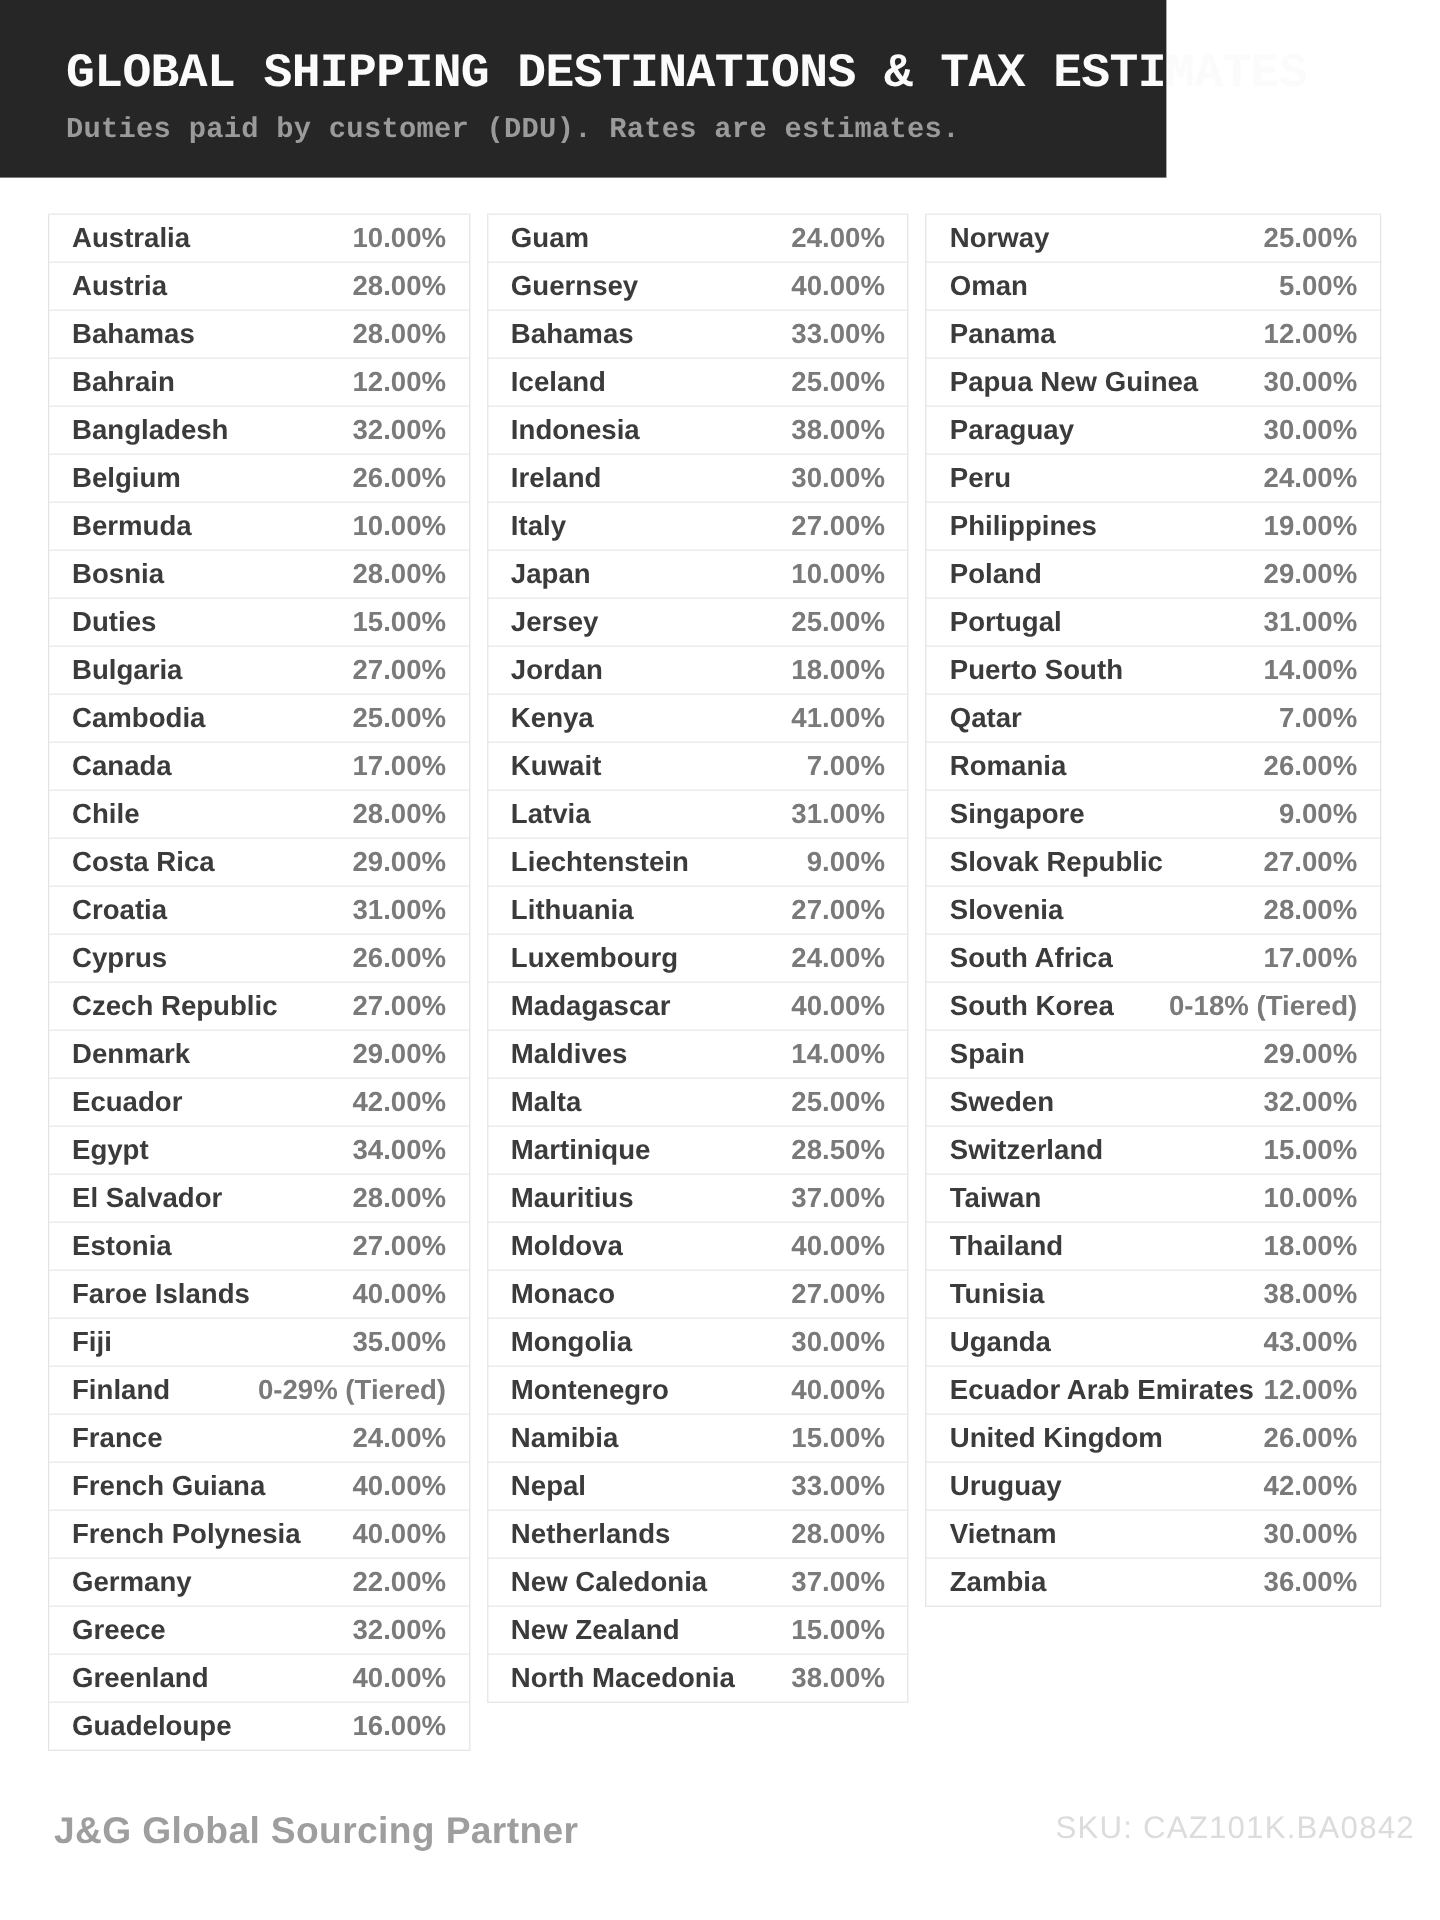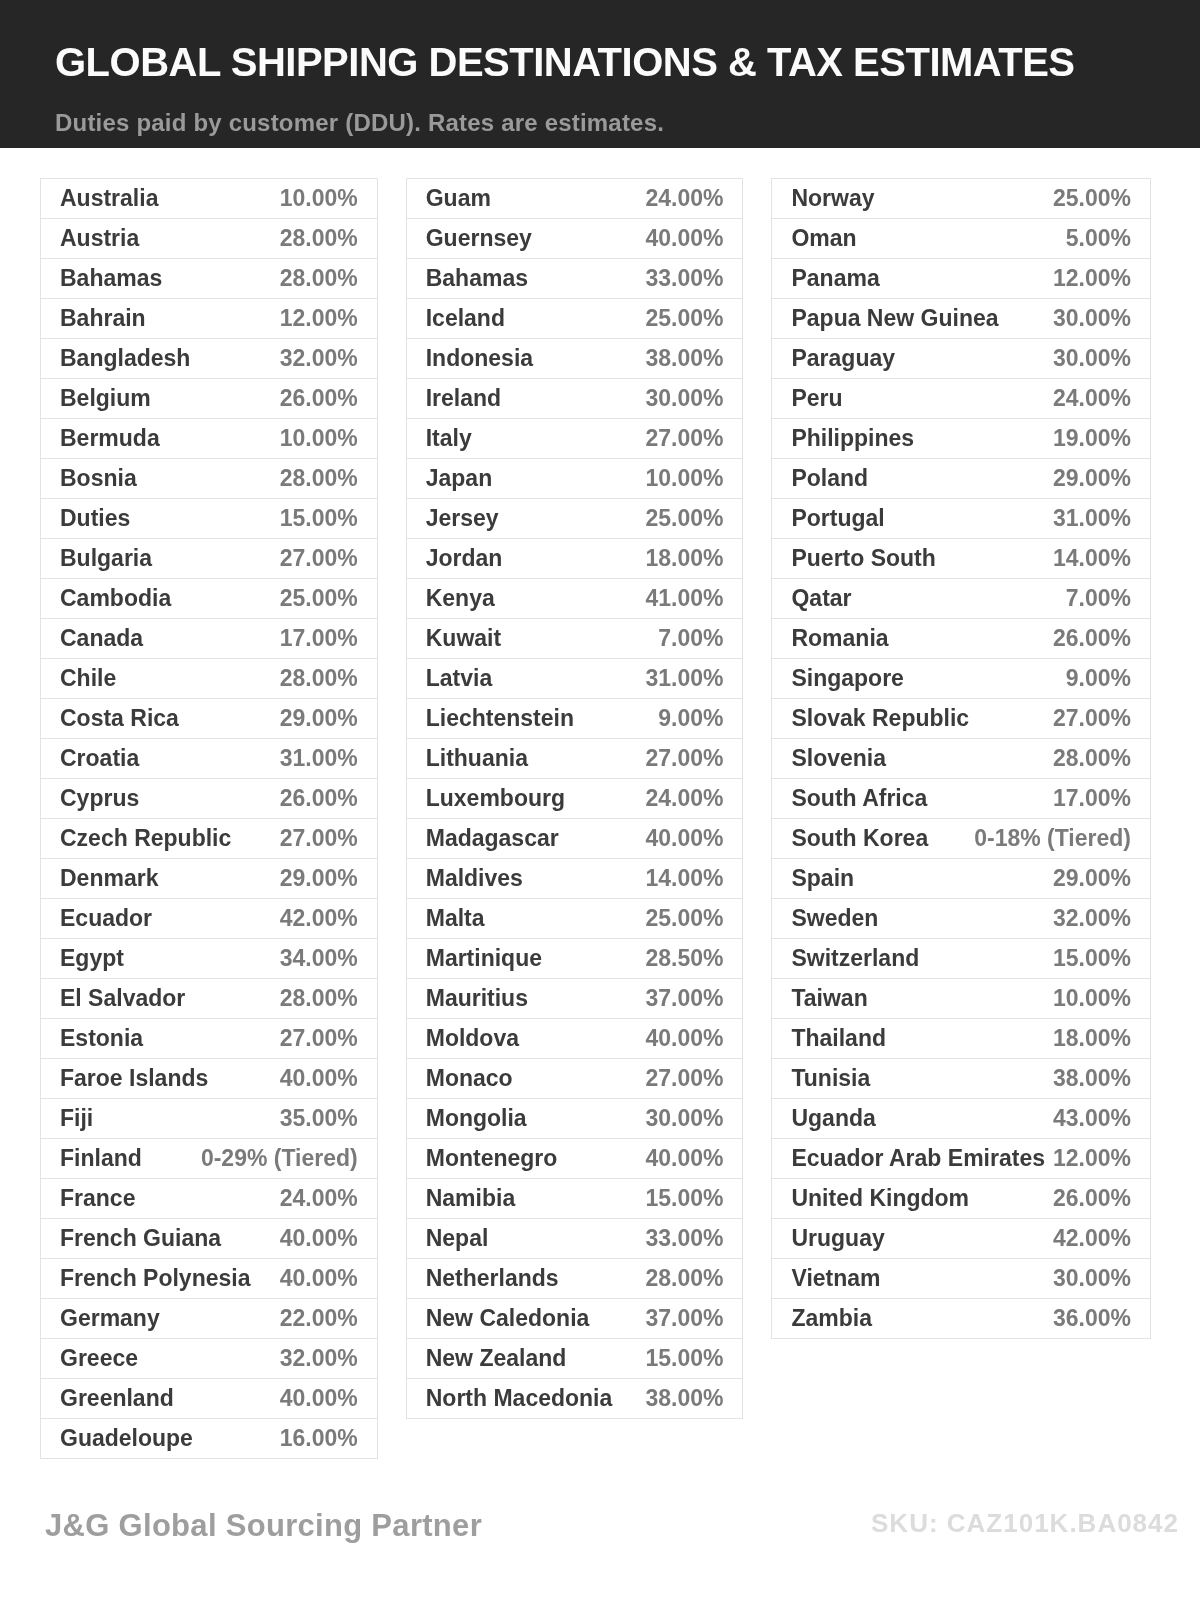--- a/index.html
+++ b/index.html
@@ -1,35 +1,35 @@
 <!DOCTYPE html>
 <html><head>
 <meta charset="utf-8">
 <style>
   * { margin:0; padding:0; box-sizing:border-box; }
   html,body { width:1200px; height:1600px; background:#ffffff;
     font-family:"Liberation Sans", sans-serif; position:relative; overflow:hidden; }
 
-  .header { background:#262626; width:1200px; height:148px; padding:40px 55px 0 55px; }
+  .header { background:#262626; width:972px; height:148px; padding:40px 55px 0 55px;font-family:Liberation Mono, monospace; }
   .title { color:#fbfbfb; font-size:40px; font-weight:bold; letter-spacing:-0.5px; white-space:nowrap; }
-  .subtitle { color:#9a9a9a; font-size:24px; font-weight:bold; margin-top:24px; letter-spacing:0.2px; }
+  .subtitle { color:#9a9a9a; font-size:24px; font-weight:bold; margin-top:10px; letter-spacing:0.2px; }
 
   .table-area { margin:30px 49px 0 40px; display:grid;
-    grid-template-columns:repeat(3,1fr); column-gap:28px; align-items:start; }
+    grid-template-columns:repeat(3,1fr); column-gap:14px; align-items:start; }
   .col { border-top:1px solid #e3e3e3; }
   .row { display:flex; justify-content:space-between; align-items:center;
     height:40px; padding:0 19px; background:#ffffff;
     border:1px solid #e3e3e3; border-top:none; }
   .country { color:#3b3b3b; font-size:23px; font-weight:bold; white-space:nowrap; }
   .rate { color:#7a7a7a; font-size:23px; font-weight:bold; white-space:nowrap; margin-left:8px; }
 
   .footer { position:absolute; left:45px; right:21px; top:1508px;
     display:flex; justify-content:space-between; }
   .brand { color:#9e9e9e; font-size:31px; font-weight:bold; letter-spacing:0.3px; }
-  .sku { color:#dcdcdc; font-size:26px; font-weight:bold; letter-spacing:1px; }
+  .sku { color:#dcdcdc; font-size:26px; font-weight:normal; letter-spacing:1px; }
 </style>
 </head>
 <body>
 
 <div class="header">
   <div class="title">GLOBAL SHIPPING DESTINATIONS &amp; TAX ESTIMATES</div>
   <div class="subtitle">Duties paid by customer (DDU). Rates are estimates.</div>
 </div>
 
 <div class="table-area">

